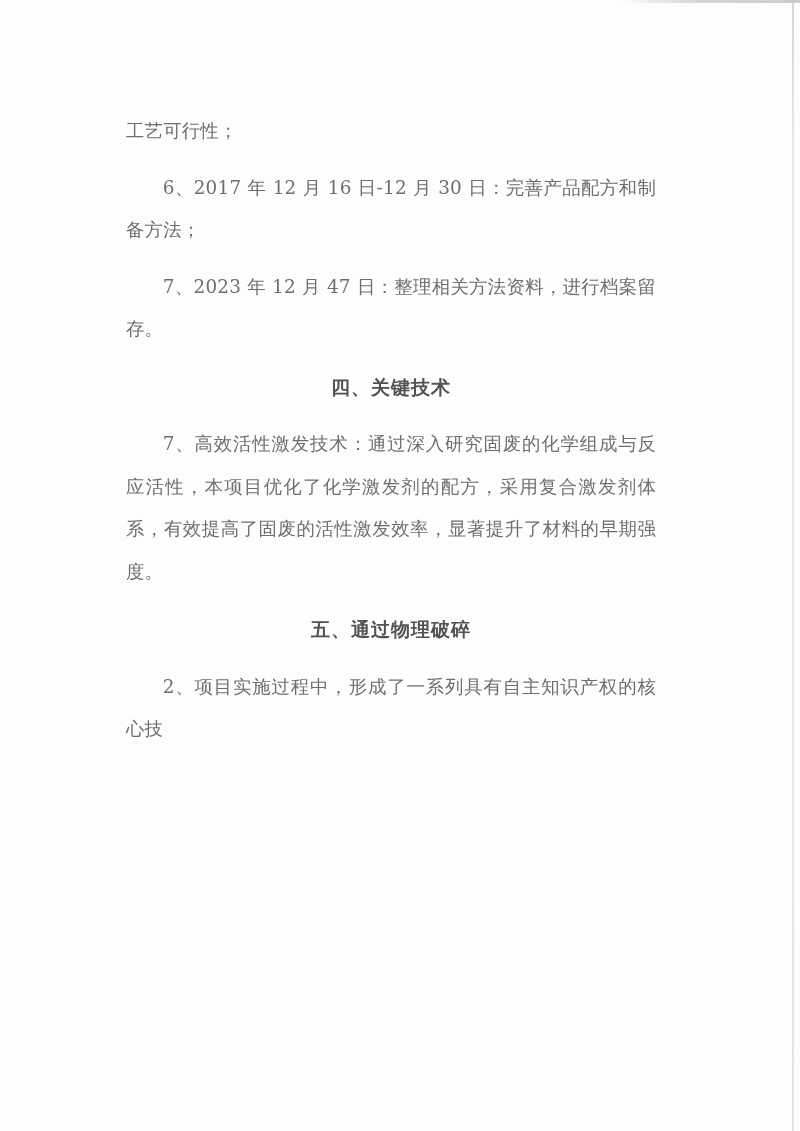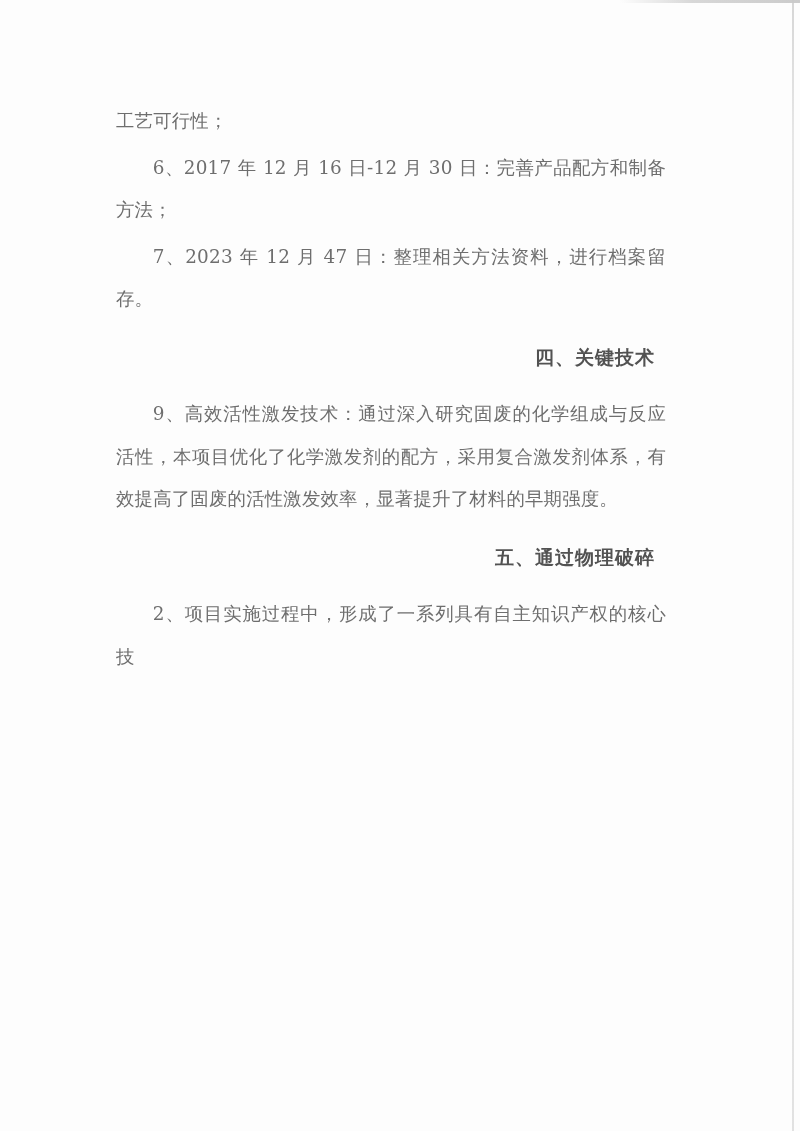--- a/index.html
+++ b/index.html
@@ -38,57 +38,57 @@
     top: 96px;
     left: 112px;
     width: 558px;
     color: #6e6e6e;
     font-size: 18.4px;
     line-height: 42.5px;
     text-align: justify;
     letter-spacing: 0.2px;
   }
   .content p {
-    margin: 4px;
+    margin: 14px;
   }
   .para {
     text-indent: 2em;
   }
   .para-cont {
     text-indent: 0;
   }
   .heading {
     margin: 15px;
     font-family: "DejaVu Sans", "Liberation Sans", sans-serif;
     font-weight: bold;
     font-size: 19px;
     line-height: 42.5px;
     color: #525252;
     letter-spacing: 1px;
-    text-align: right;
+    text-align: center;
   }
 </style>
 </head>
 <body>
 
 <div class="page">
   <div class="edge-top"></div>
   <div class="edge-right"></div>
 
   <div class="content">
     <p class="para-cont">工艺可行性；</p>
 
     <p class="para">6、2017 年 12 月 16 日-12 月 30 日：完善产品配方和制备方法；</p>
 
     <p class="para">7、2023 年 12 月 47 日：整理相关方法资料，进行档案留存。</p>
 
     <h2 class="heading">四、关键技术</h2>
 
 
-    <p class="para">9、高效活性激发技术：通过深入研究固废的化学组成与反应活性，本项目优化了化学激发剂的配方，采用复合激发剂体系，有效提高了固废的活性激发效率，显著提升了材料的早期强度。</p>
+    <p class="para">7、高效活性激发技术：通过深入研究固废的化学组成与反应活性，本项目优化了化学激发剂的配方，采用复合激发剂体系，有效提高了固废的活性激发效率，显著提升了材料的早期强度。</p>
 
 
     <h2 class="heading">五、通过物理破碎</h2>
 
 
     <p class="para">2、项目实施过程中，形成了一系列具有自主知识产权的核心技</p>
   </div>
 </div>
 
 </body></html>

